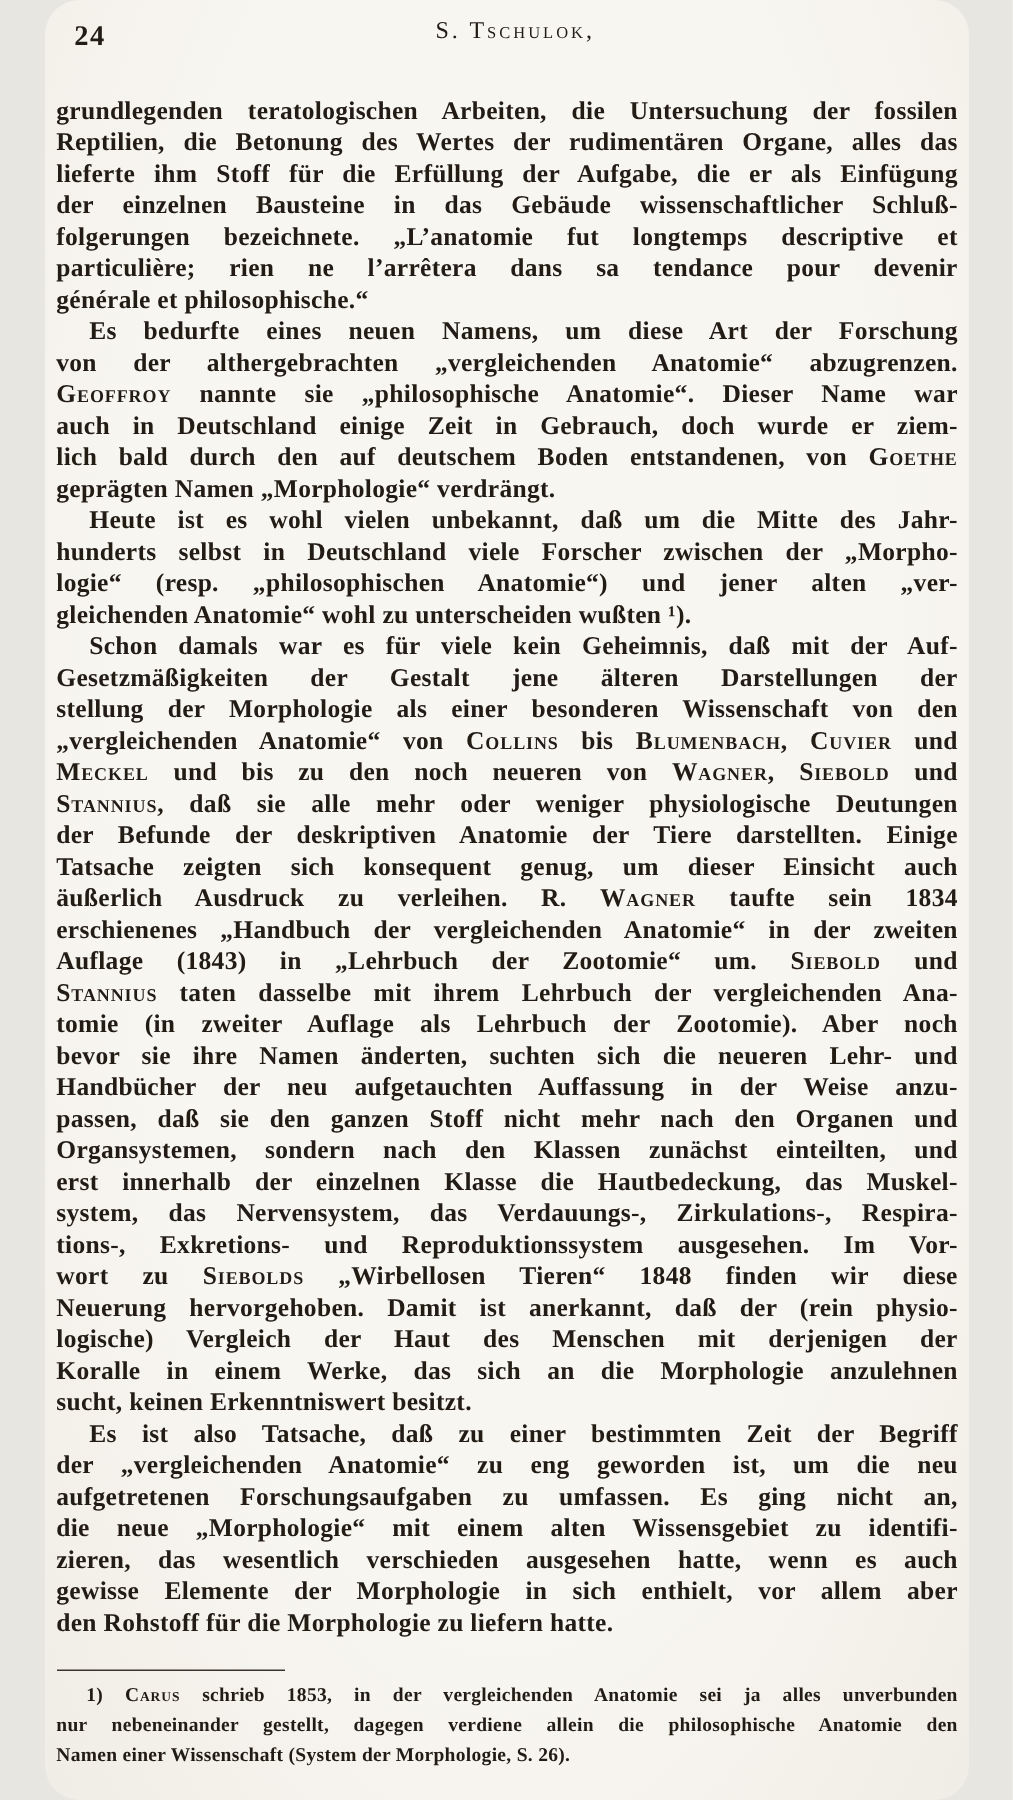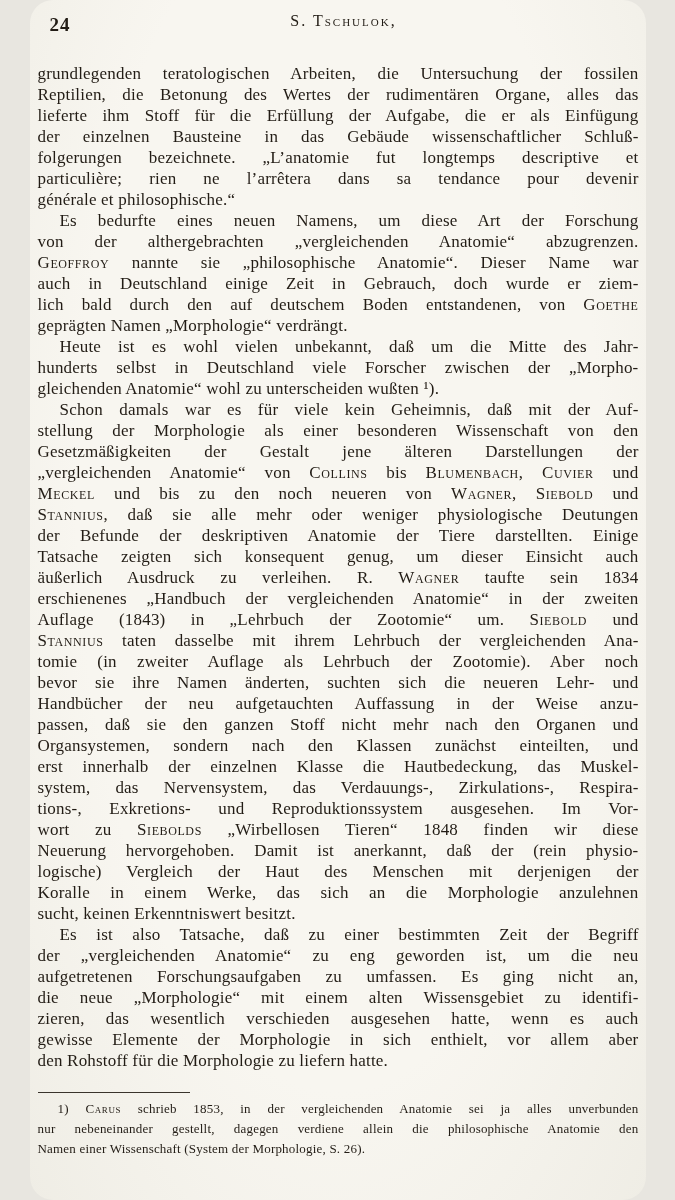--- a/index.html
+++ b/index.html
@@ -30,20 +30,21 @@
     margin-top:17px;
     padding:0 7px 0 8px;
     font-size:17px;
     line-height:21px;
     letter-spacing:0.2px;
   }
   .line{
     text-align:justify;
     text-align-last:justify;
     white-space:normal;
+    font-weight:bold;
   }
   .line.last{text-align-last:left;}
   .para.p-indent .line:first-child{text-indent:22px;}
   .sc{font-variant:small-caps;letter-spacing:0.6px;}
   .footnote-sep{
     margin:21px 0 6px 8px;
     width:152px;height:0;
     border-top:1.5px solid #3a342c;
   }
   .footnote-text{
@@ -78,26 +79,27 @@
         <div class="line">Es bedurfte eines neuen Namens, um diese Art der Forschung</div>
         <div class="line">von der althergebrachten „vergleichenden Anatomie“ abzugrenzen.</div>
         <div class="line"><span class="sc">Geoffroy</span> nannte sie „philosophische Anatomie“.  Dieser Name war</div>
         <div class="line">auch in Deutschland einige Zeit in Gebrauch, doch wurde er ziem-</div>
         <div class="line">lich bald durch den auf deutschem Boden entstandenen, von <span class="sc">Goethe</span></div>
         <div class="line last">geprägten Namen „Morphologie“ verdrängt.</div>
       </div>
       <div class="para p-indent">
         <div class="line">Heute ist es wohl vielen unbekannt, daß um die Mitte des Jahr-</div>
         <div class="line">hunderts selbst in Deutschland viele Forscher zwischen der „Morpho-</div>
+        <div class="line">logie“ (resp. „philosophischen Anatomie“) und jener alten „ver-</div>
         <div class="line last">gleichenden Anatomie“ wohl zu unterscheiden wußten ¹).</div>
       </div>
       <div class="para p-indent">
         <div class="line">Schon damals war es für viele kein Geheimnis, daß mit der Auf-</div>
+        <div class="line">Gesetzmäßigkeiten der Gestalt jene älteren Darstellungen der</div>
         <div class="line">stellung der Morphologie als einer besonderen Wissenschaft von den</div>
-        <div class="line">Gesetzmäßigkeiten der Gestalt jene älteren Darstellungen der</div>
         <div class="line">„vergleichenden Anatomie“ von <span class="sc">Collins</span> bis <span class="sc">Blumenbach</span>, <span class="sc">Cuvier</span> und</div>
         <div class="line"><span class="sc">Meckel</span> und bis zu den noch neueren von <span class="sc">Wagner</span>, <span class="sc">Siebold</span> und</div>
         <div class="line"><span class="sc">Stannius</span>, daß sie alle mehr oder weniger physiologische Deutungen</div>
         <div class="line">der Befunde der deskriptiven Anatomie der Tiere darstellten.  Einige</div>
         <div class="line">Tatsache zeigten sich konsequent genug, um dieser Einsicht auch</div>
         <div class="line">äußerlich Ausdruck zu verleihen.  R. <span class="sc">Wagner</span> taufte sein 1834</div>
         <div class="line">erschienenes „Handbuch der vergleichenden Anatomie“ in der zweiten</div>
         <div class="line">Auflage (1843) in „Lehrbuch der Zootomie“ um.  <span class="sc">Siebold</span> und</div>
         <div class="line"><span class="sc">Stannius</span> taten dasselbe mit ihrem Lehrbuch der vergleichenden Ana-</div>
         <div class="line">tomie (in zweiter Auflage als Lehrbuch der Zootomie).  Aber noch</div>

